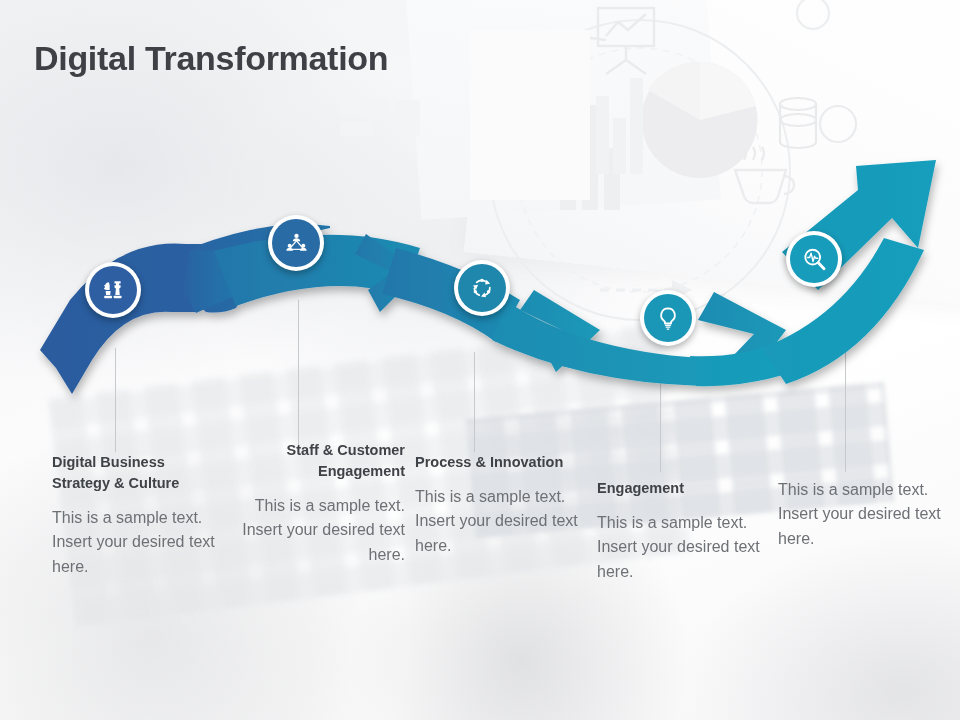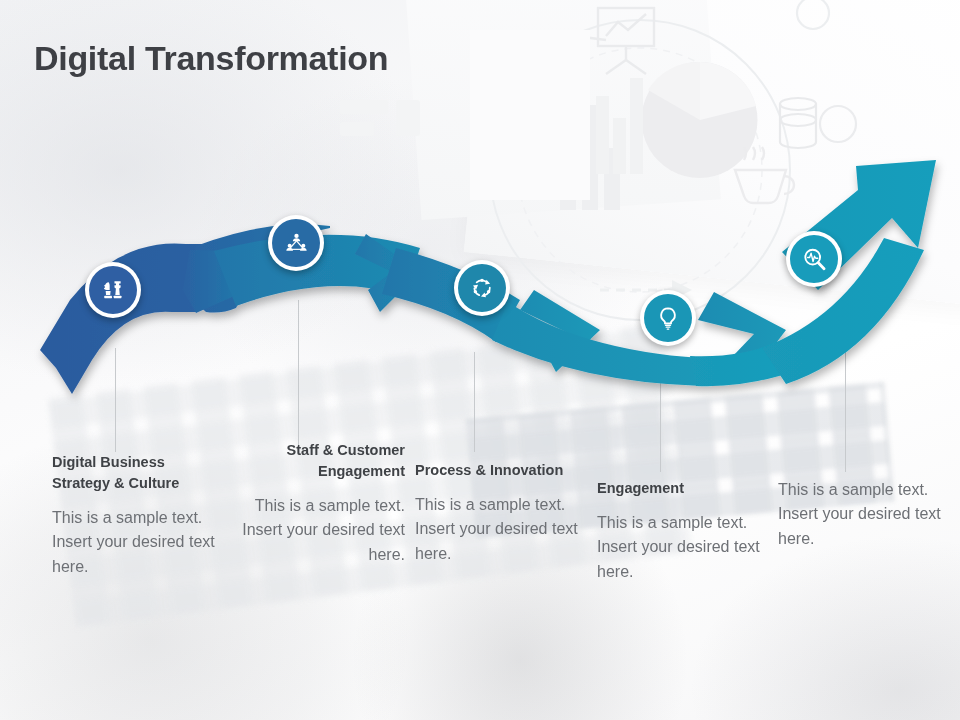--- a/index.html
+++ b/index.html
@@ -420,21 +420,21 @@
   <div class="step-text" style="left:52px; top:452px;">
     <p class="step-title">Digital Business Strategy &amp; Culture</p>
     <p class="step-desc">This is a sample text. Insert your desired text here.</p>
   </div>
 
   <div class="step-text" style="left:233px; top:440px;text-align:right;">
     <p class="step-title">Staff &amp; Customer Engagement</p>
     <p class="step-desc">This is a sample text. Insert your desired text here.</p>
   </div>
 
-  <div class="step-text" style="left:415px; top:452px;margin-top:8px;">
+  <div class="step-text" style="left:415px; top:452px;">
     <p class="step-title">Process &amp; Innovation</p>
     <p class="step-desc">This is a sample text. Insert your desired text here.</p>
   </div>
 
   <div class="step-text" style="left:597px; top:478px;">
     <p class="step-title">Engagement</p>
     <p class="step-desc">This is a sample text. Insert your desired text here.</p>
   </div>
 
   <div class="step-text" style="left:778px; top:478px;">

